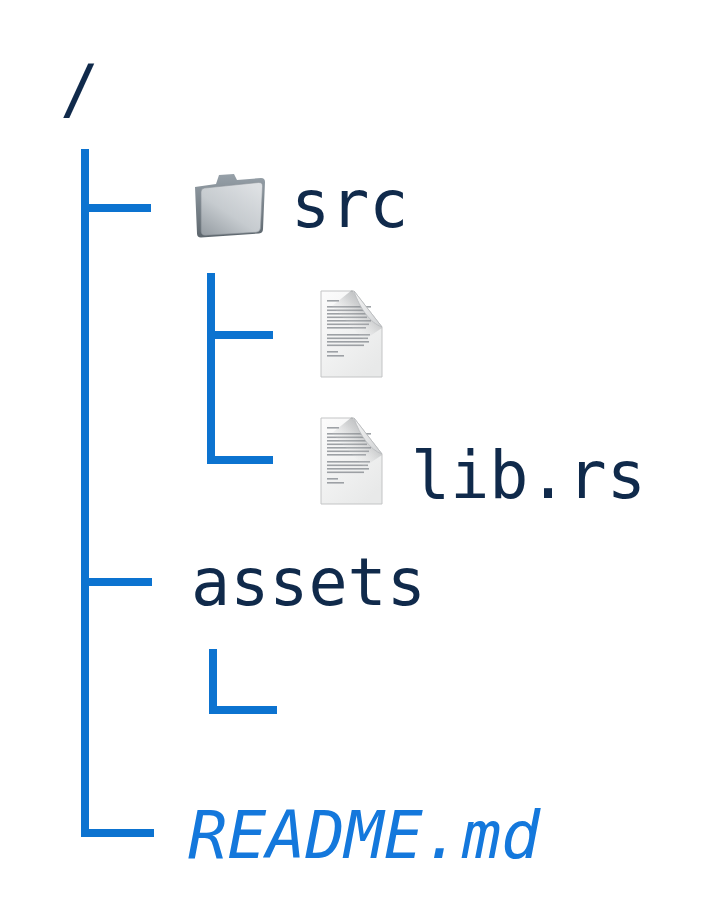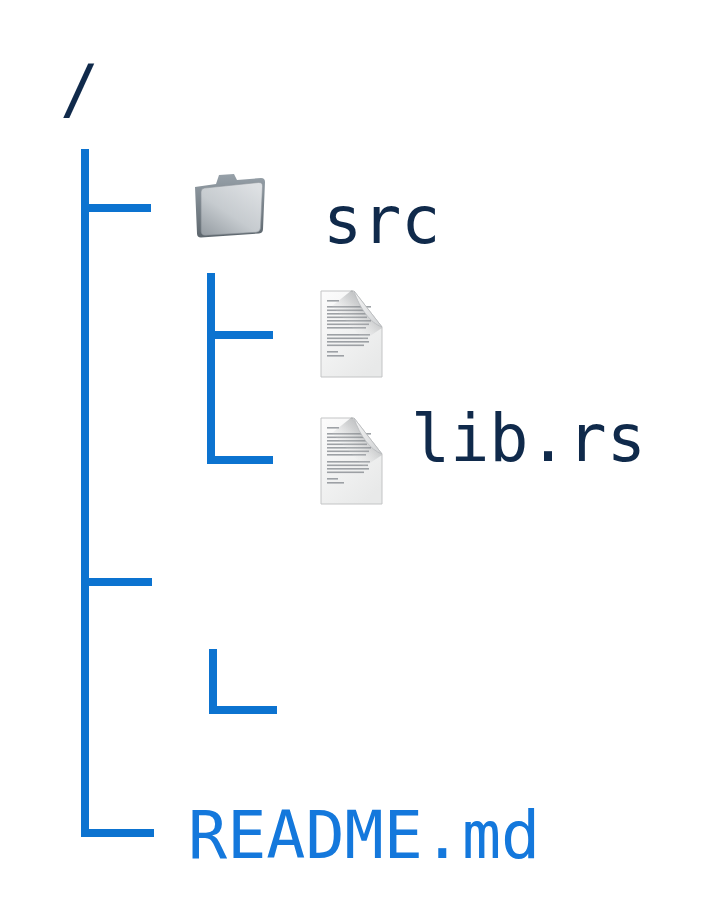--- a/index.html
+++ b/index.html
@@ -64,21 +64,21 @@
         <linearGradient id="folderFront" x1="0.85" y1="0.05" x2="0.1" y2="1">
           <stop offset="0" stop-color="#dde0e3"></stop>
           <stop offset="0.55" stop-color="#c6cbcf"></stop>
           <stop offset="1" stop-color="#99a0a6"></stop>
         </linearGradient>
       </defs>
       <path d="M6 18 L27 15 L30 6 L45 5 L48 11 L72 9 Q76 9 76 13 L74 60 Q74 64 70 64.5 L12 68.5 Q8 68.5 8 64.5 Z" fill="url(#folderBack)"></path>
       <path d="M12 23 Q12 19.5 15.5 19 L69.5 13.5 Q73.8 13.3 73.5 17.5 L71.5 59 Q71.2 63 67 63.3 L16.5 66.2 Q12.3 66.3 12.2 62.2 Z" fill="url(#folderFront)" stroke="#8d949a" stroke-width="0.6"></path>
     </svg>
   </div>
-  <div class="label" style="left:291px; top:188px;margin-left:32px;">src</div>
+  <div class="label" style="left:291px; top:172px;">src</div>
 
   <div class="icon" style="left:318px; top:290px; width:65px; height:88px;">
     <svg viewBox="0 0 65 88" xmlns="http://www.w3.org/2000/svg">
       <defs>
         <linearGradient id="pageG1" x1="0" y1="0" x2="0.7" y2="1">
           <stop offset="0" stop-color="#fcfcfc"></stop>
           <stop offset="1" stop-color="#e8e9e9"></stop>
         </linearGradient>
         <linearGradient id="curlShadow1" x1="1" y1="0" x2="0.25" y2="0.85">
           <stop offset="0" stop-color="#6f7377" stop-opacity="0.75"></stop>
@@ -143,19 +143,20 @@
         <rect x="9" y="47.5" width="41" height="1.6"></rect>
         <rect x="9" y="51" width="42" height="1.6"></rect>
         <rect x="9" y="54.5" width="37" height="1.6"></rect>
         <rect x="9" y="61" width="11" height="1.6"></rect>
         <rect x="9" y="65" width="17" height="1.6"></rect>
       </g>
       <path d="M34 0 L64 38 L46 50 L14 16 Z" fill="url(#curlShadow2)"></path>
       <path d="M36 1 L64 37 C52.5 33 42 19 36 1 Z" fill="url(#flapG2)" stroke="#b8babc" stroke-width="0.8"></path>
     </svg>
   </div>
-  <div class="label" style="left:411px; top:406px;">lib.rs</div>
+  <div class="label" style="left:411px; top:443px;">lib.rs</div>
+
+  <div class="label" style="left:191px; top:550px;">assets</div>
 
 
-
-  <div class="label highlight" style="left:188px; top:803px;">README.md</div>
+  <div class="label highlight" style="left:188px; top:803px;font-style:italic;">README.md</div>
 
 </div>
 
 </body></html>

